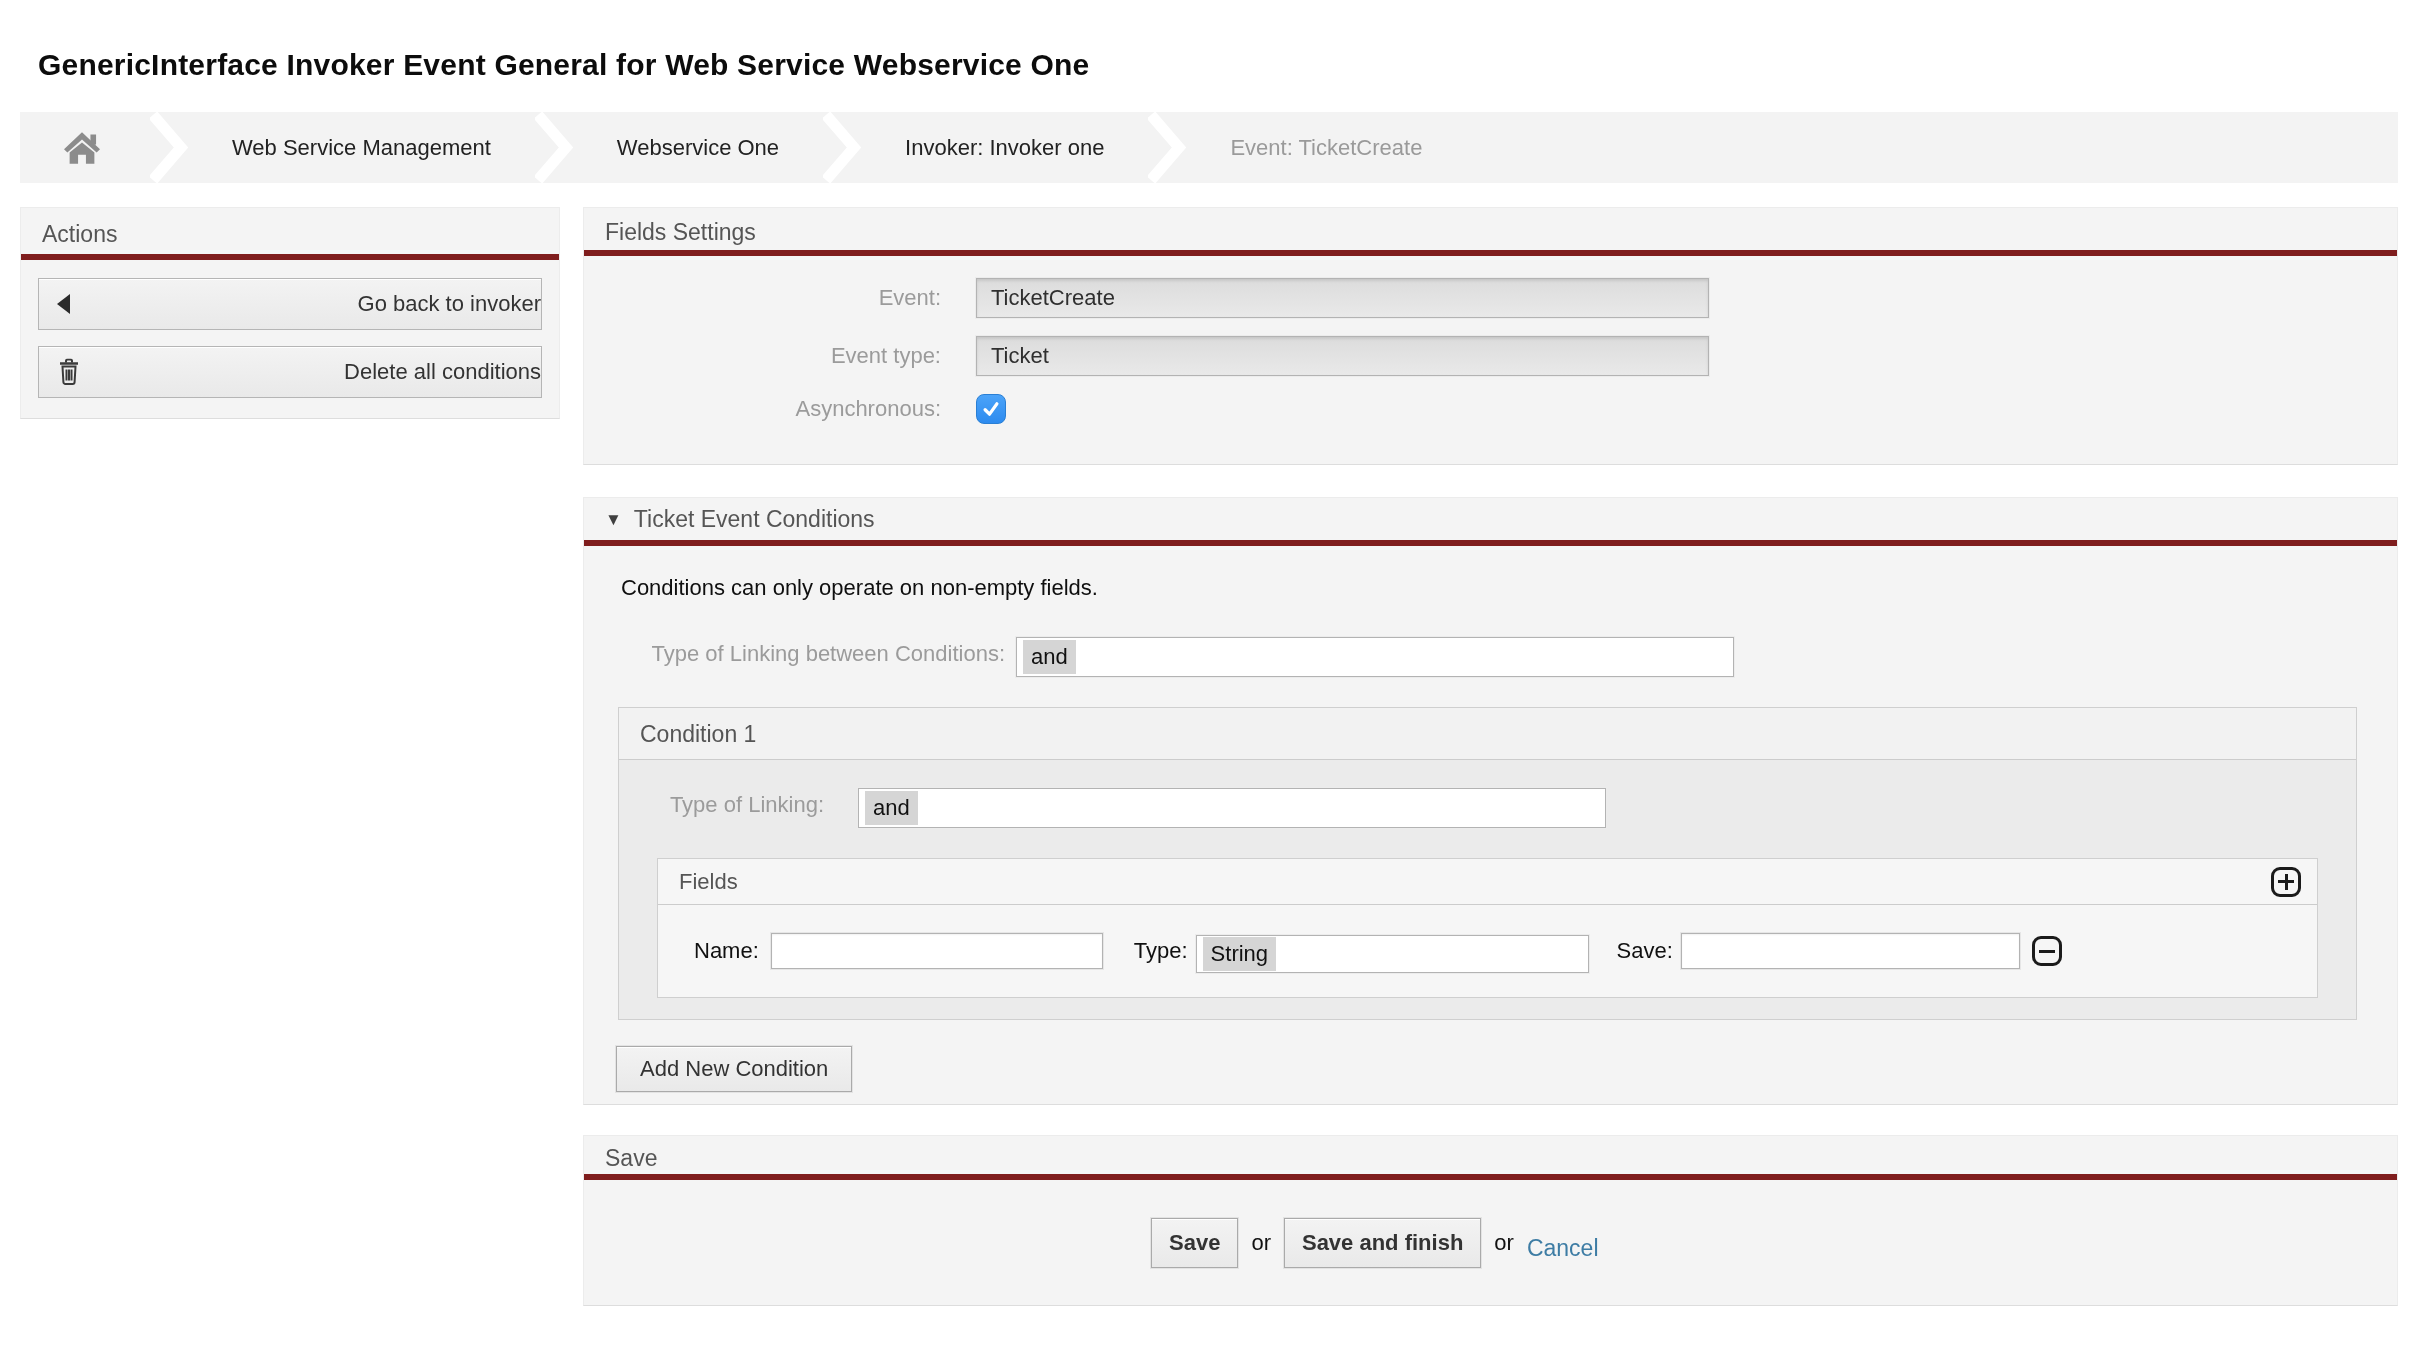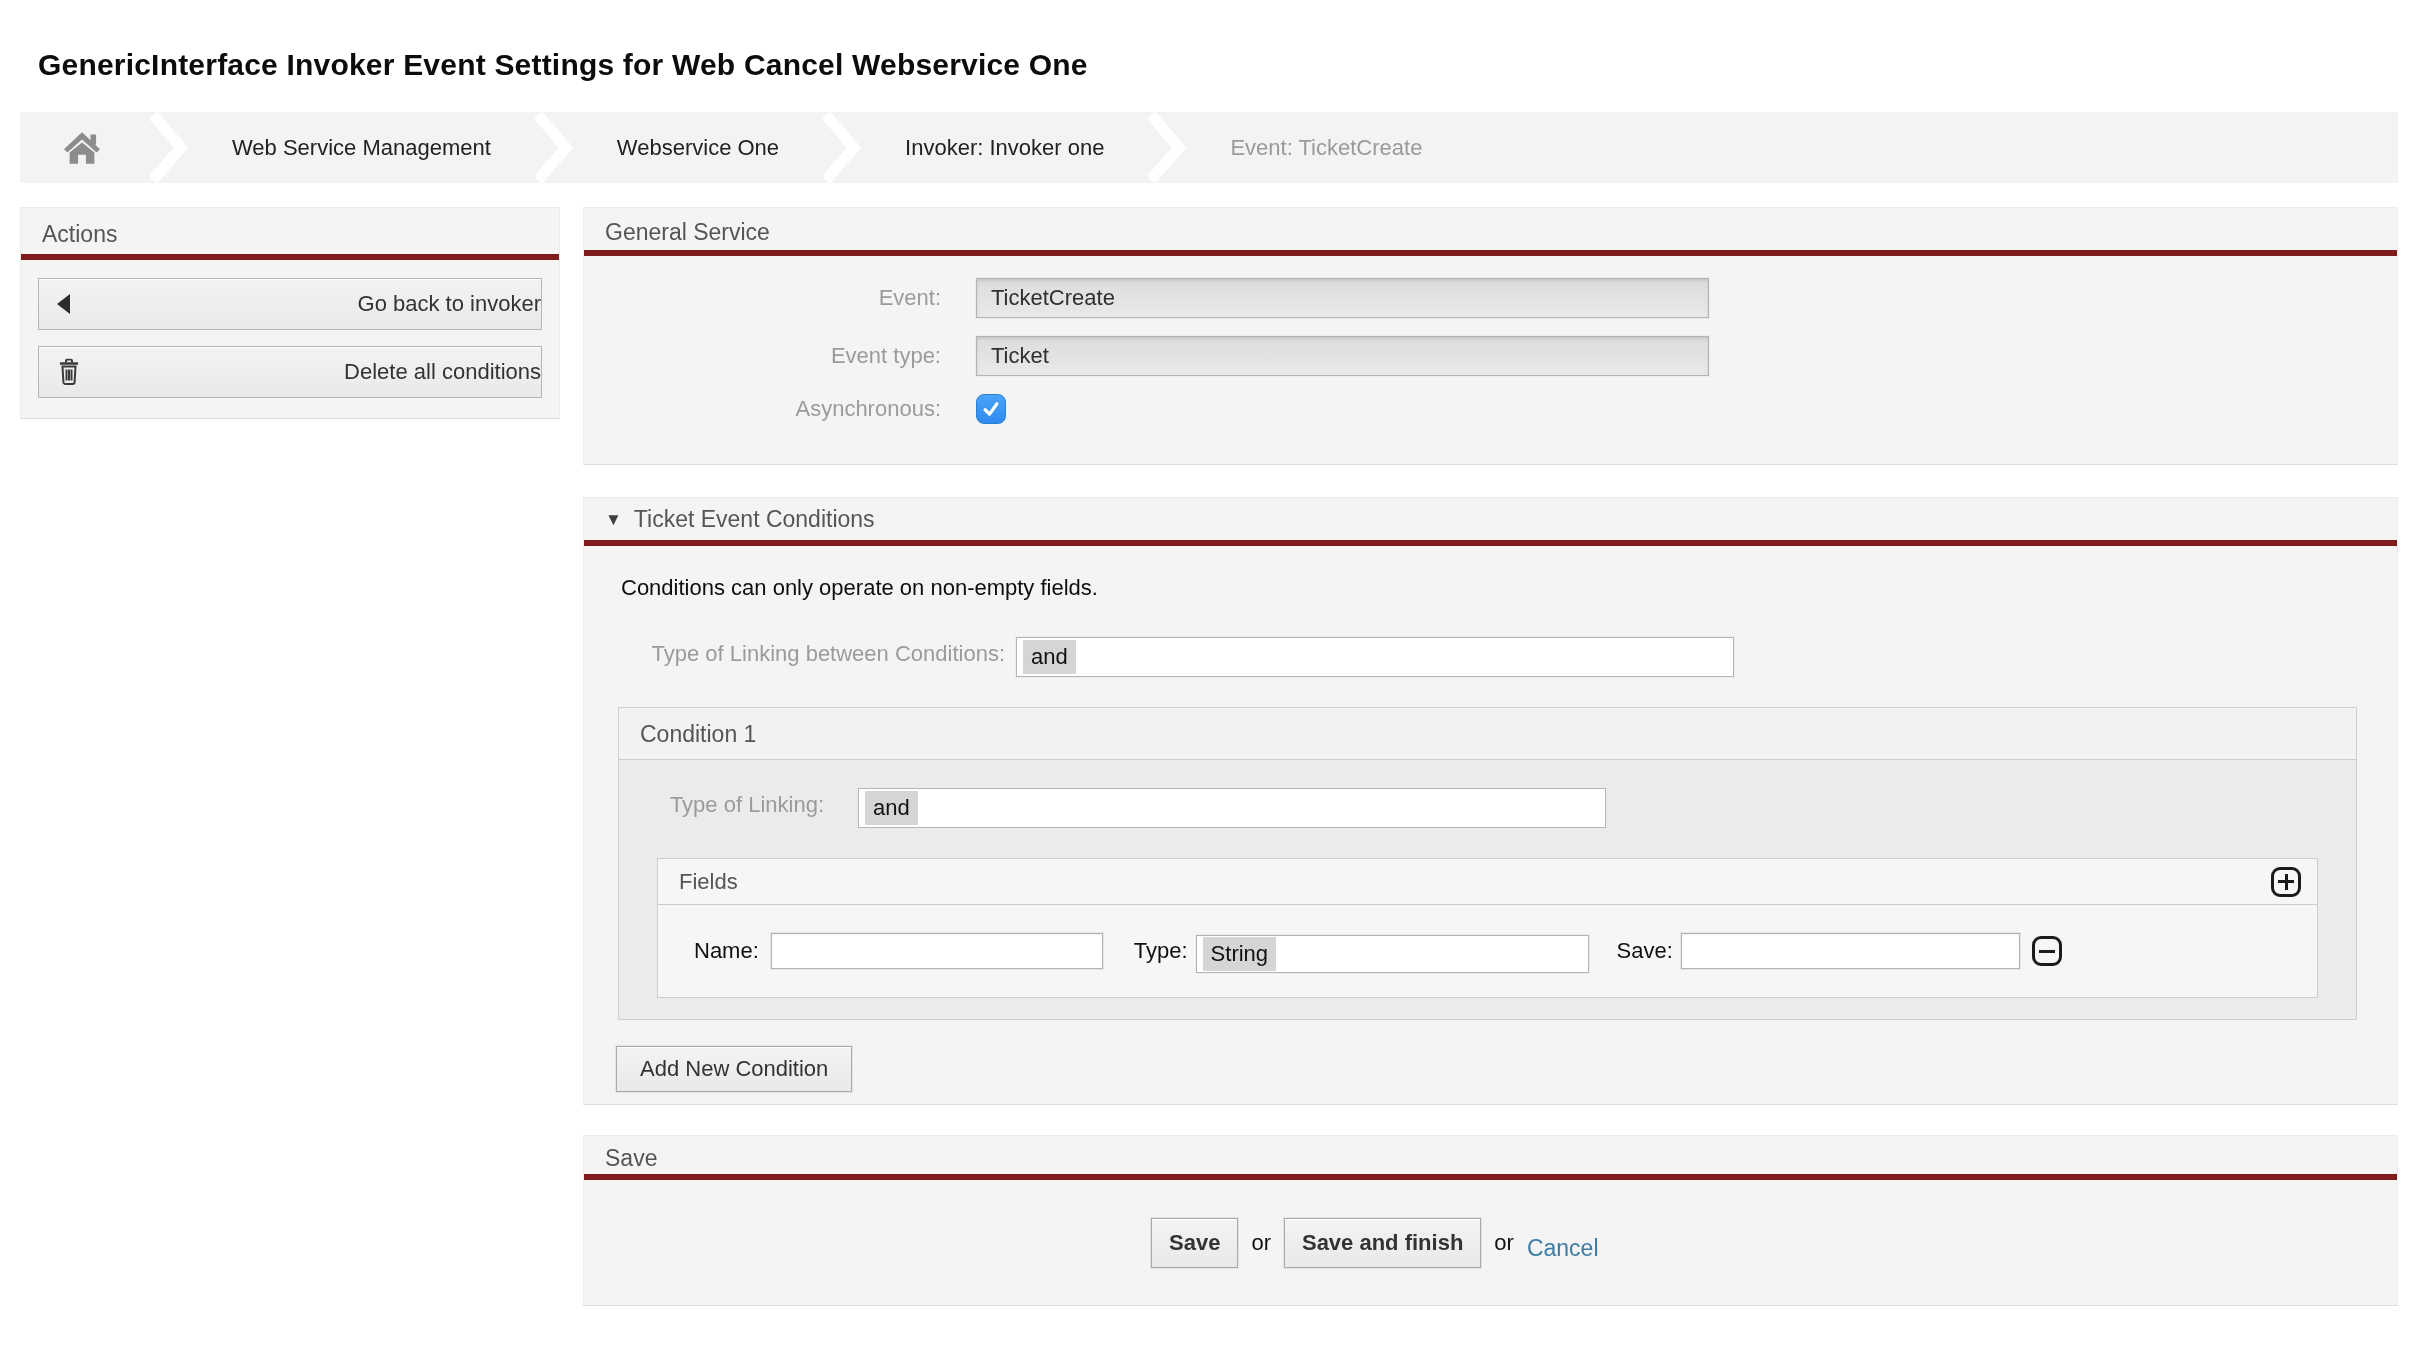--- a/index.html
+++ b/index.html
@@ -92,21 +92,21 @@
   .save-widget { margin-top:30px; height:171px; }
   .save-widget .widget-header { height:44px; line-height:44px; }
   .save-row { display:flex; align-items:center; gap:13px; margin:38px 0 0 567px; }
   .btn.bold { font-weight:bold; height:50px; padding:0 17px; }
   .or-text { font-size:22px; color:#111; }
   .cancel-link { font-size:23px; color:#3d7ca4; cursor:pointer; text-decoration:none;margin-top:10px; }
 </style>
 </head>
 <body>
 
-<h1 class="page-title">GenericInterface Invoker Event Settings for Web Cancel Webservice One</h1>
+<h1 class="page-title">GenericInterface Invoker Event General for Web Service Webservice One</h1>
 
 <nav class="breadcrumb">
   <span class="bc-home">
     <svg width="36" height="34" viewBox="0 0 32 30">
       <polygon points="16,1 32,16 29,19 16,7.5 3,19 0,16" fill="#8c8c8c"></polygon>
       <rect x="23.5" y="3" width="5" height="9" fill="#8c8c8c"></rect>
       <path d="M5 19 L16 10 L27 19 V29 H19.5 V21 H12.5 V29 H5 Z" fill="#8c8c8c"></path>
     </svg>
   </span>
   <svg class="chev" width="38" height="71" viewBox="0 0 38 71">
@@ -152,21 +152,21 @@
         </span>
         <span>Delete all conditions</span>
       </button>
     </div>
   </div>
 </aside>
 
 <main class="main">
 
   <section class="widget gs">
-    <div class="widget-header">General Service</div>
+    <div class="widget-header">Fields Settings</div>
     <div class="gs-content">
       <div class="form-row">
         <span class="form-label">Event:</span>
         <div class="input readonly field">
           <span>TicketCreate</span>
         </div>
       </div>
       <div class="form-row">
         <span class="form-label">Event type:</span>
         <div class="input readonly field">

